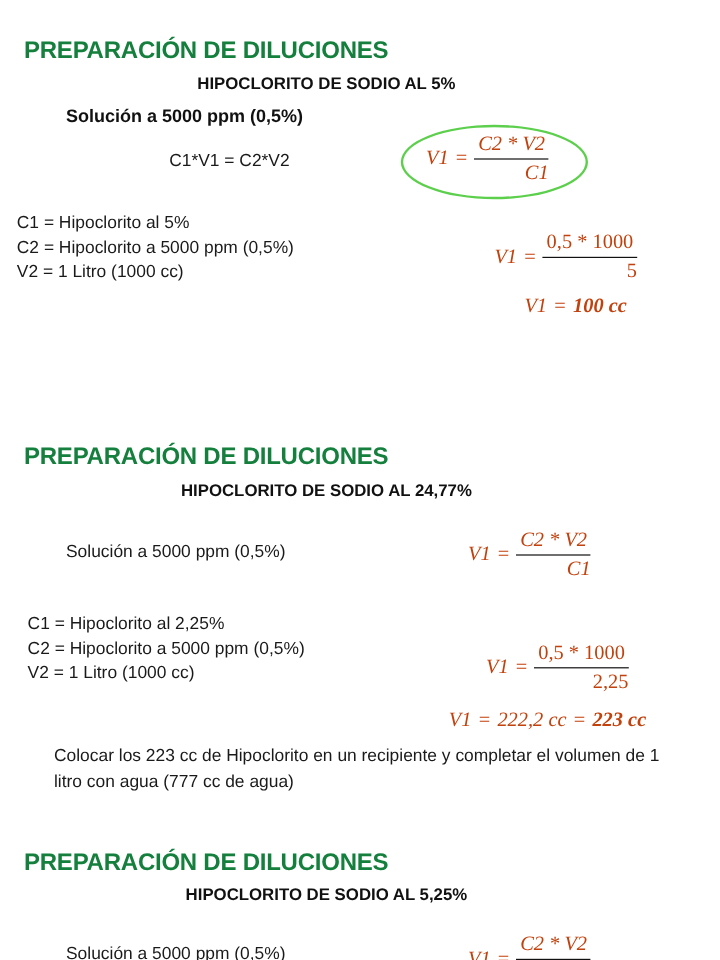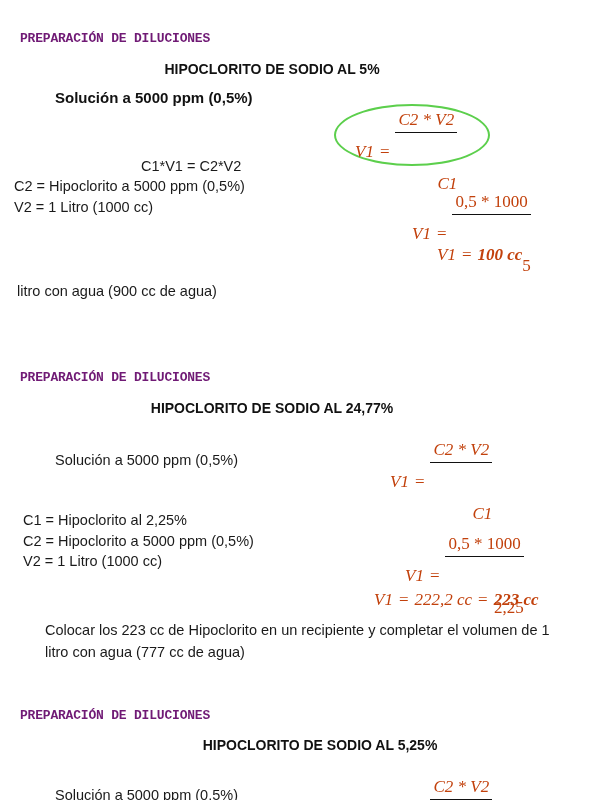--- a/index.html
+++ b/index.html
@@ -3,86 +3,86 @@
 <meta charset="utf-8">
 <style>
   html, body { margin: 0; padding: 0; }
   body {
     width: 600px; height: 800px; overflow: hidden;
     background: #ffffff; position: relative;
     font-family: "Liberation Sans", sans-serif; color: #111;
   }
   .abs { position: absolute; white-space: nowrap; }
   .section-title {
-    font-family: Liberation Mono, monospace;
-    font-weight: bold; font-size: 13px; color: #701a75; letter-spacing: -0.2px;
+    font-family: Liberation Sans, sans-serif;
+    font-weight: bold; font-size: 20px; color: #15803d; letter-spacing: -0.2px;
   }
   .subtitle {
     font-family: "Liberation Sans", sans-serif;
     font-weight: bold; font-size: 14px; color: #111;
     left: 0; width: 544px; text-align: center;
   }
   .body-text { font-size: 14.5px; color: #1a1a1a; }
   .bold-text { font-weight: bold; font-size: 15px; color: #111; }
   .math {
     font-family: "Liberation Serif", serif; font-style: italic;
     font-size: 17px; color: #c2410c; display: flex; align-items: center;
   }
   .math .eq { font-style: normal; margin: 0 6px; }
   .frac { display: inline-flex; flex-direction: column; align-items: flex-end; }
   .frac .num { padding: 0 3px 2px 3px; border-bottom: 1.3px solid #111; line-height: 1.1; }
-  .frac .den { padding-top: 2px; line-height: 1.1; margin-top: 40px; }
+  .frac .den { padding-top: 2px; line-height: 1.1; }
   .upright { font-style: normal; }
   .strong { font-weight: bold; text-align: right; }
   .ellipse {
     position: absolute; border: 2.5px solid #5ccf4c; border-radius: 50%;
   }
   .para { font-size: 14.5px; line-height: 22px; color: #1a1a1a; white-space: normal; }
 </style>
 </head>
 <body>
 
 <div>
   <div class="abs section-title" style="left:20px; top:31px;">PREPARACIÓN DE DILUCIONES</div>
   <div class="abs subtitle" style="top:61px;">HIPOCLORITO DE SODIO AL 5%</div>
   <div class="abs bold-text" style="left:55px; top:89px;">Solución a 5000 ppm (0,5%)</div>
-  <div class="abs body-text" style="left:141px; top:126px;margin-top:32px;">C1*V1 = C2*V2</div>
+  <div class="abs body-text" style="left:141px; top:126px;">C1*V1 = C2*V2</div>
 
   <div class="ellipse" style="left:334px; top:104px; width:152px; height:58px;"></div>
   <div class="abs math" style="left:355px; top:111px;">
     <span>V1</span>
     <span class="eq">=</span>
     <span class="frac">
       <span class="num">C2 * V2</span>
       <span class="den">C1</span>
     </span>
   </div>
 
   <div class="abs body-text" style="left:14px; top:176px; line-height:20.5px;">
+    <div>C1 = Hipoclorito al 5%</div>
     <div>C2 = Hipoclorito a 5000 ppm (0,5%)</div>
     <div>V2 = 1 Litro (1000 cc)</div>
   </div>
 
   <div class="abs math" style="left:412px; top:193px;">
     <span>V1</span>
     <span class="eq">=</span>
     <span class="frac">
       <span class="num upright">0,5 * 1000</span>
       <span class="den upright">5</span>
     </span>
   </div>
 
   <div class="abs math" style="left:437px; top:245px;">
     <span>V1</span>
     <span class="eq">=</span>
     <span class="strong">100 cc</span>
   </div>
 
   <div class="abs para" style="left:17px; top:280px; width:570px;">
-    <div>litro con agua (900 cc de agua)</div>
   </div>
 </div>
 
 <div>
   <div class="abs section-title" style="left:20px; top:370px;">PREPARACIÓN DE DILUCIONES</div>
   <div class="abs subtitle" style="top:400px;">HIPOCLORITO DE SODIO AL 24,77%</div>
   <div class="abs body-text" style="left:55px; top:452px;">Solución a 5000 ppm (0,5%)</div>
 
   <div class="abs math" style="left:390px; top:441px;">
     <span>V1</span>
@@ -117,21 +117,21 @@
   </div>
 
   <div class="abs para" style="left:17px; top:619px; width:570px;margin-left:28px;">
     <div>Colocar los 223 cc de Hipoclorito en un recipiente y completar el volumen de 1</div>
     <div>litro con agua (777 cc de agua)</div>
   </div>
 </div>
 
 <div>
   <div class="abs section-title" style="left:20px; top:708px;">PREPARACIÓN DE DILUCIONES</div>
-  <div class="abs subtitle" style="top:737px;padding-left:48px;">HIPOCLORITO DE SODIO AL 5,25%</div>
+  <div class="abs subtitle" style="top:737px;">HIPOCLORITO DE SODIO AL 5,25%</div>
   <div class="abs body-text" style="left:55px; top:787px;">Solución a 5000 ppm (0,5%)</div>
 
   <div class="abs math" style="left:390px; top:778px;">
     <span>V1</span>
     <span class="eq">=</span>
     <span class="frac">
       <span class="num">C2 * V2</span>
       <span class="den">C1</span>
     </span>
   </div>

